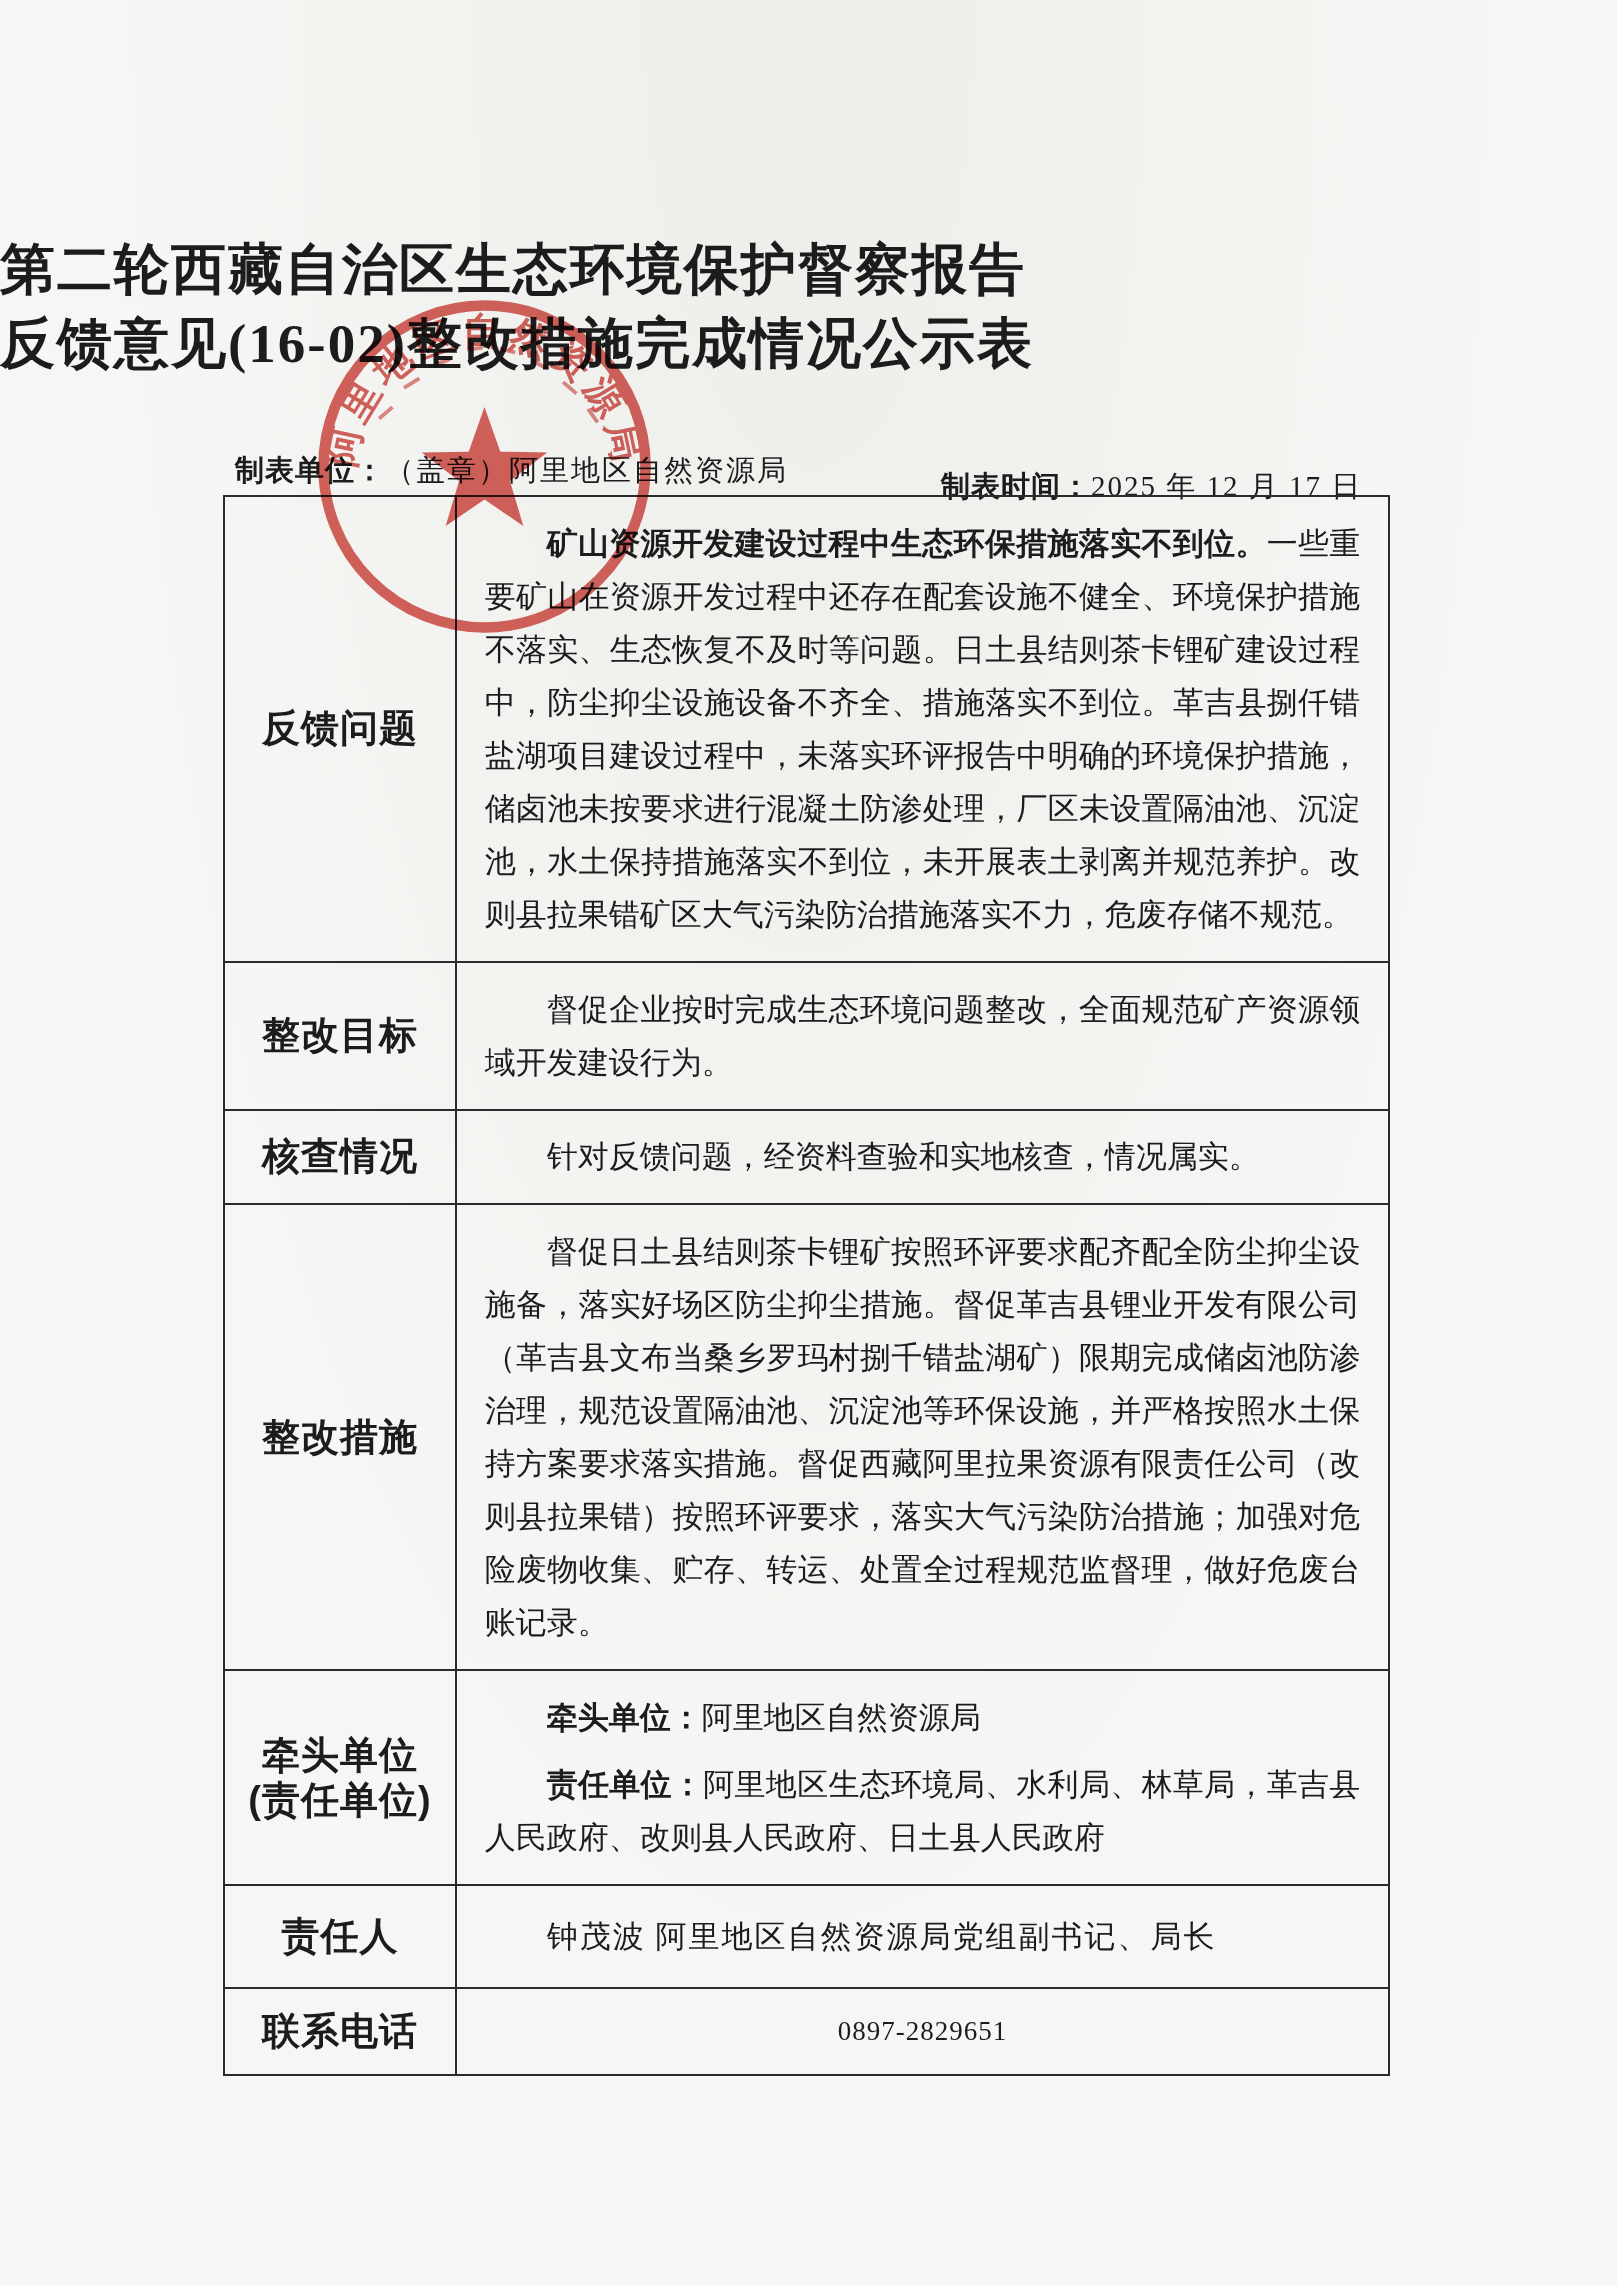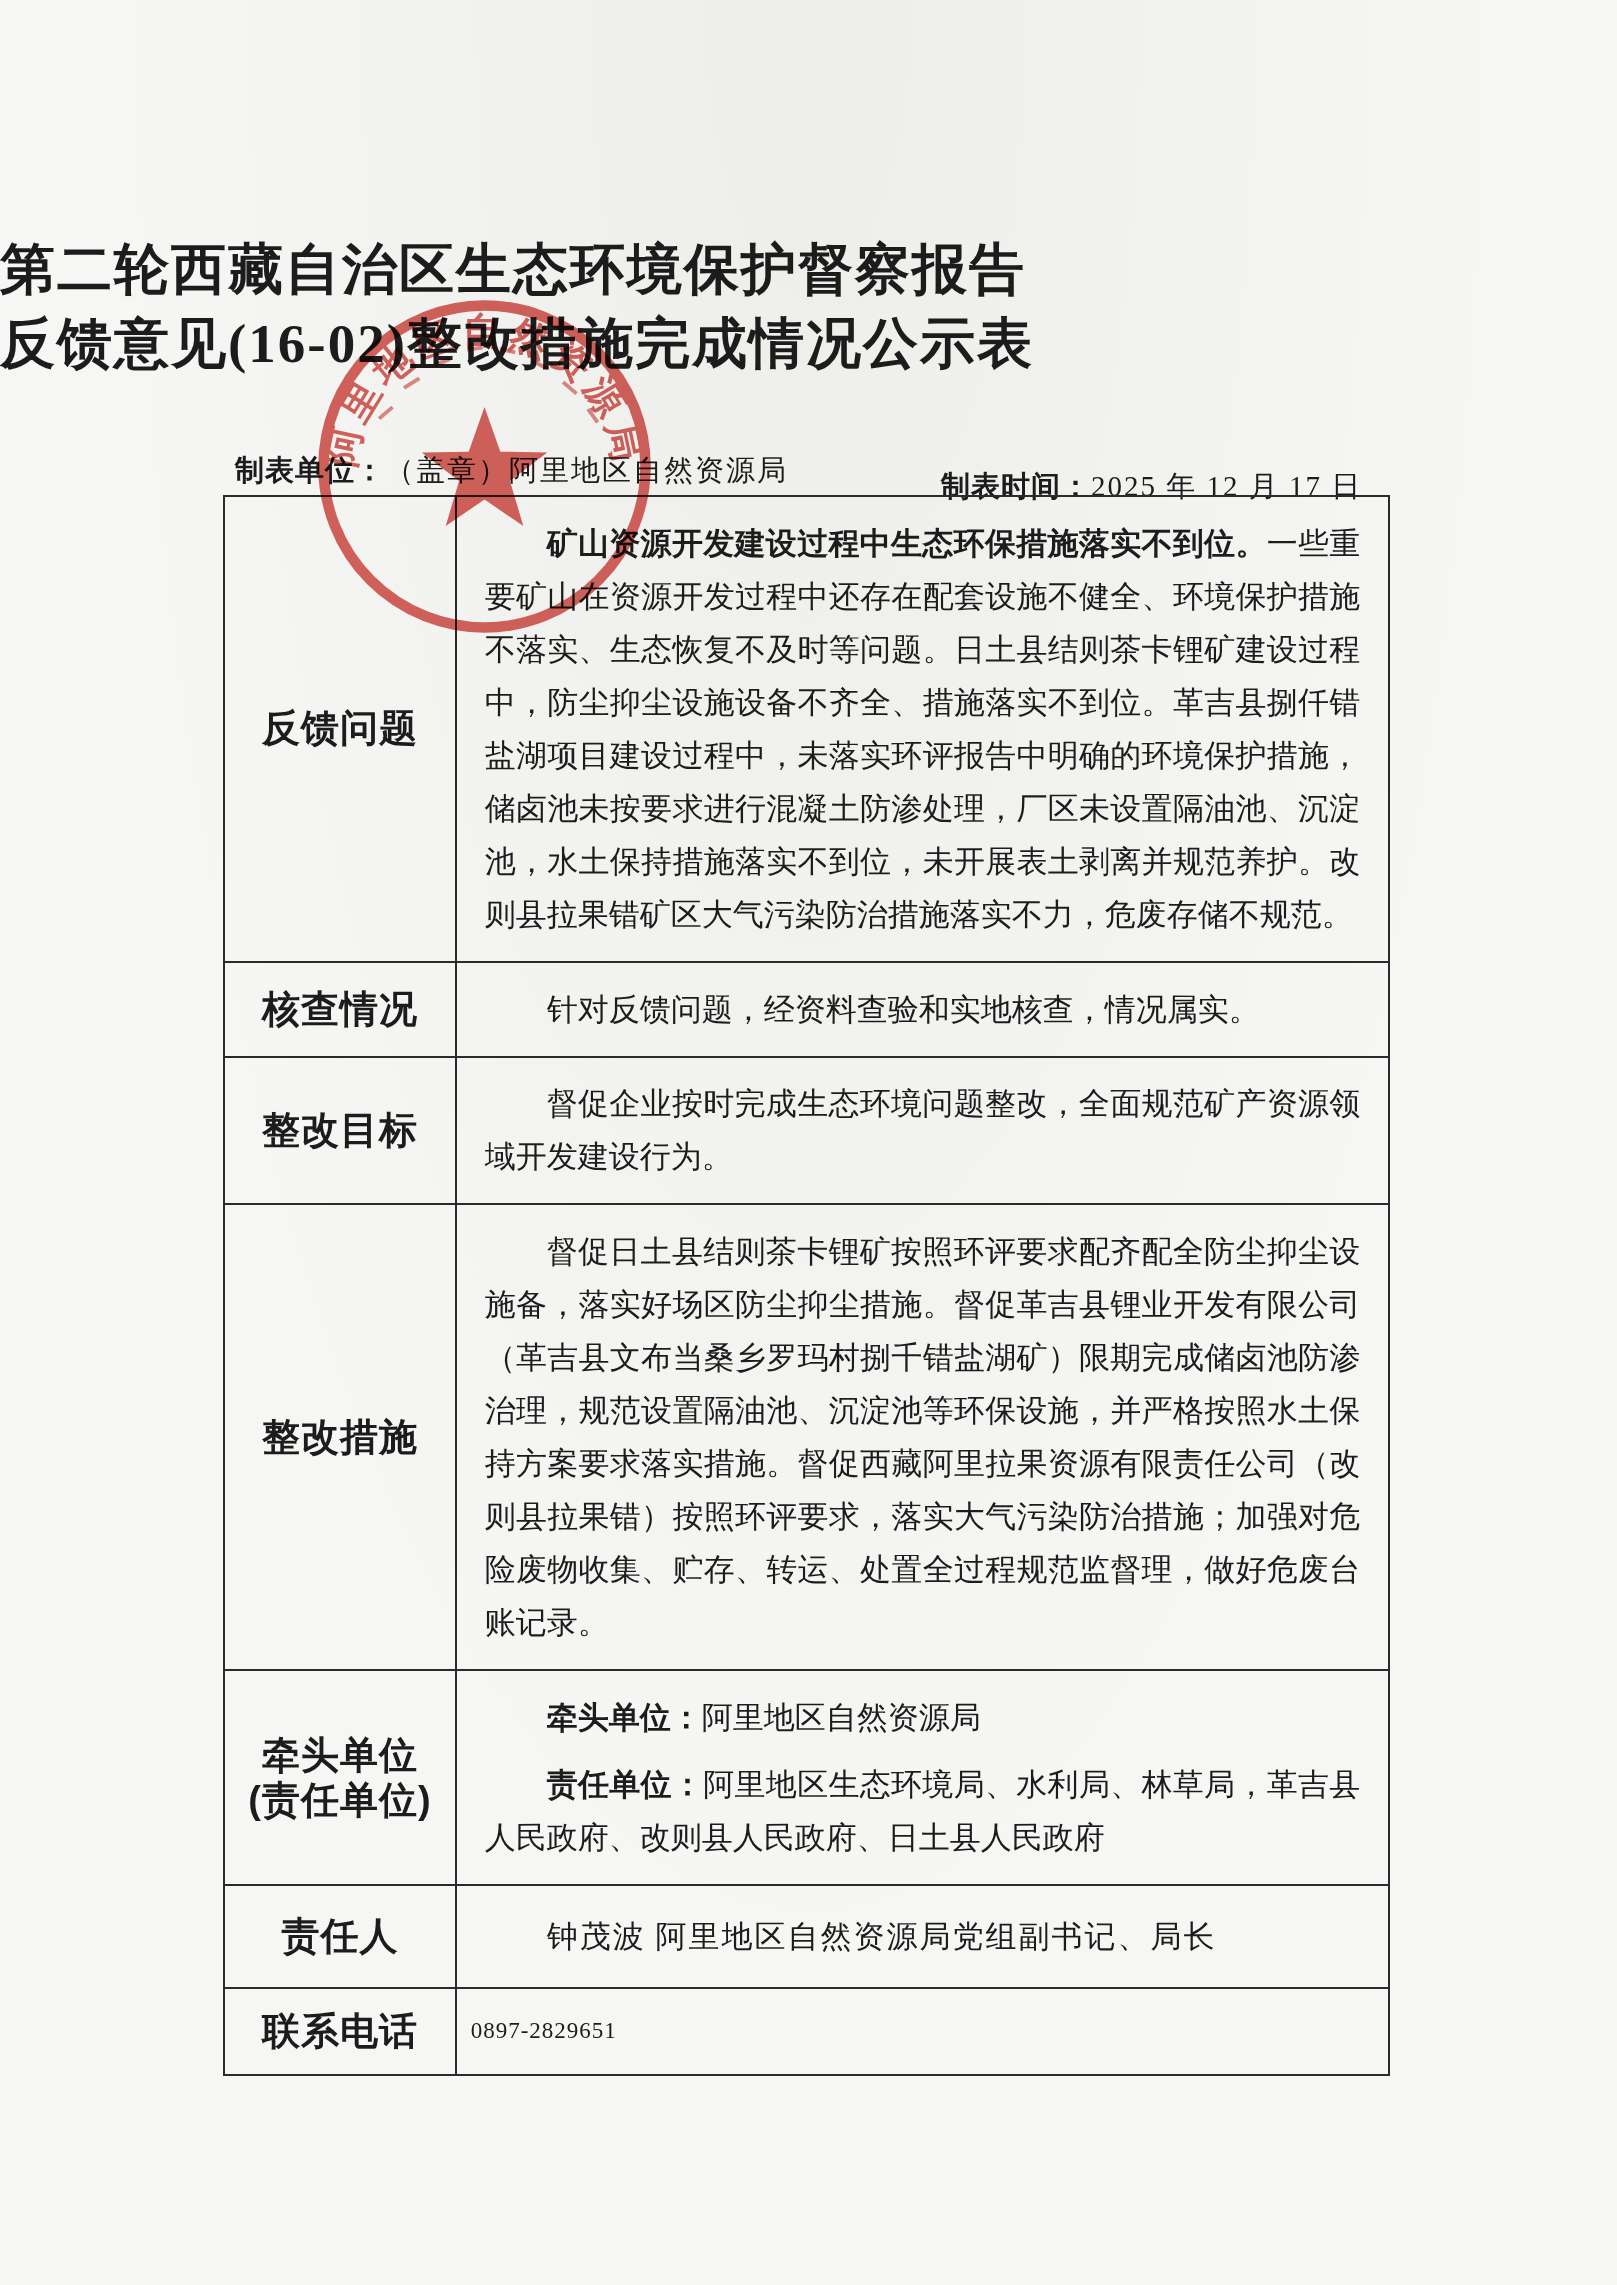--- a/index.html
+++ b/index.html
@@ -60,21 +60,21 @@
   td.body{
     font-size:31px;
     line-height:53px;
     text-align:justify;
   }
   td.body p{margin:14px;text-indent:2em;}
   .hei{font-family:"Liberation Sans", sans-serif;font-weight:bold;}
   .measures{line-height:55px;}
   .lead-units p{margin:0;}
   .lead-units .ind{text-indent:2em;}
-  td.phone{font-size:23px;letter-spacing:1px;margin-left:8px;}
+  td.phone{font-size:27px;text-align:center;letter-spacing:1px;margin-left:8px;}
   .person{font-size:31px;line-height:53px;border-radius:18px;}
   .person p{margin:0;text-indent:2em;letter-spacing:2px;}
 
   
   .seal{
     position:absolute;left:312px;top:294px;
     width:345px;height:345px;
     opacity:.82;
     mix-blend-mode:multiply;
     pointer-events:none;
@@ -106,31 +106,31 @@
       </colgroup>
 
     <tbody>
         <tr style="height:426px">
       <td class="hdr">反馈问题</td>
       <td class="body">
         <p><b class="hei">矿山资源开发建设过程中生态环保措施落实不到位。</b><span>一些重要矿山在资源开发过程中还存在配套设施不健全、环境保护措施不落实、生态恢复不及时等问题。日土县结则茶卡锂矿建设过程中，防尘抑尘设施设备不齐全、措施落实不到位。革吉县捌仟错盐湖项目建设过程中，未落实环评报告中明确的环境保护措施，储卤池未按要求进行混凝土防渗处理，厂区未设置隔油池、沉淀池，水土保持措施落实不到位，未开展表土剥离并规范养护。改则县拉果错矿区大气污染防治措施落实不力，危废存储不规范。</span></p>
       </td>
     </tr>
 
+    <tr style="height:134px">
+      <td class="hdr">整改目标</td>
+      <td class="body">
+        <p>督促企业按时完成生态环境问题整改，全面规范矿产资源领域开发建设行为。</p>
+      </td>
+    </tr>
+
     <tr style="height:74px">
       <td class="hdr">核查情况</td>
       <td class="body">
         <p>针对反馈问题，经资料查验和实地核查，情况属实。</p>
-      </td>
-    </tr>
-
-    <tr style="height:134px">
-      <td class="hdr">整改目标</td>
-      <td class="body">
-        <p>督促企业按时完成生态环境问题整改，全面规范矿产资源领域开发建设行为。</p>
       </td>
     </tr>
 
     <tr style="height:441px">
       <td class="hdr">整改措施</td>
       <td class="body measures">
         <p>督促日土县结则茶卡锂矿按照环评要求配齐配全防尘抑尘设施备，落实好场区防尘抑尘措施。督促革吉县锂业开发有限公司（革吉县文布当桑乡罗玛村捌千错盐湖矿）限期完成储卤池防渗治理，规范设置隔油池、沉淀池等环保设施，并严格按照水土保持方案要求落实措施。督促西藏阿里拉果资源有限责任公司（改则县拉果错）按照环评要求，落实大气污染防治措施；加强对危险废物收集、贮存、转运、处置全过程规范监督理，做好危废台账记录。</p>
       </td>
     </tr>
 

